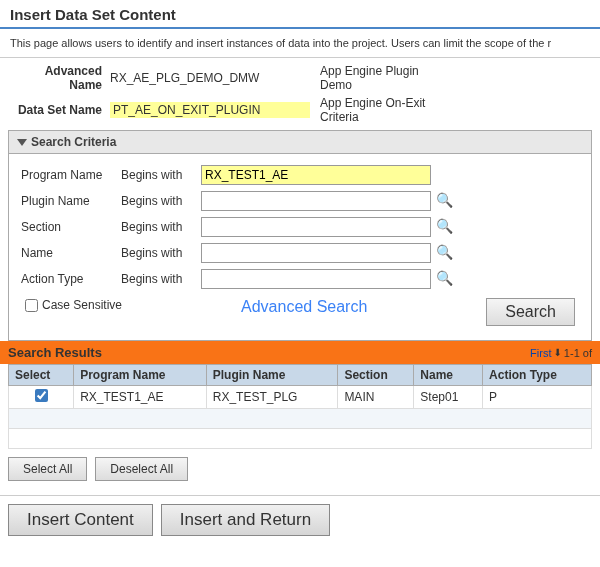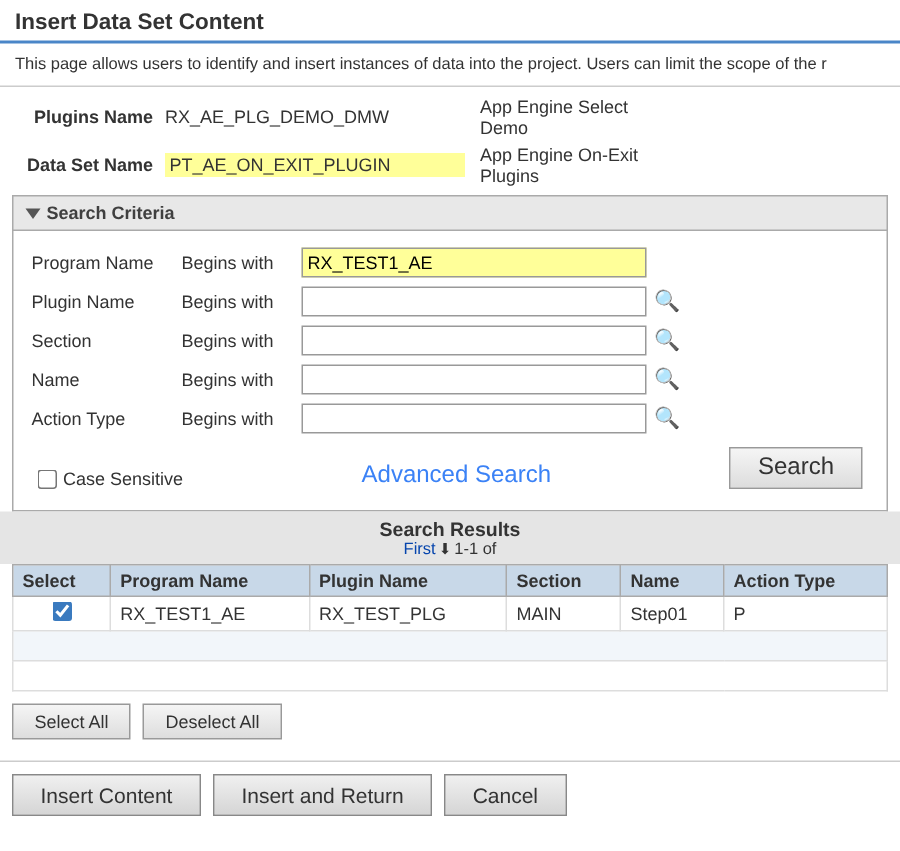--- a/index.html
+++ b/index.html
@@ -127,21 +127,21 @@
       background: none;
       border: none;
       cursor: pointer;
       padding: 0 2px;
       font-size: 14px;
       color: #555;
     }
 
     .bottom-bar {
       display: flex;
-      align-items: flex-end;
+      align-items: flex-start;
       padding: 6px 8px;
       justify-content: space-between;
     }
 
     .checkbox-label {
       display: flex;
       align-items: center;
       gap: 4px;
       font-size: 12px;
     }
@@ -160,22 +160,21 @@
       cursor: pointer;
       color: #333;
       font-weight: normal;
     }
 
     .search-results-header {
       display: flex;
       align-items: center;
       justify-content: space-between;
       padding: 4px 8px;
-      background: #e5e5e5;
-      flex-direction: column;
+      background: #f97316;
     }
 
     .search-results-title {
       font-weight: bold;
       font-size: 13px;
       color: #333;
     }
 
     .pagination-info {
       font-size: 11px;
@@ -240,43 +239,43 @@
       gap: 8px;
       padding: 8px;
       border-top: 1px solid #ccc;
       margin-top: 6px;
     }
 
     .bottom-btn {
       background: linear-gradient(to bottom, #f0f0f0, #d5d5d5);
       border: 1px solid #888;
       padding: 5px 18px;
-      font-size: 14px;
+      font-size: 17px;
       cursor: pointer;
       color: #333;
     }
   </style>
 </head>
 <body>
 
 <div class="page-header">
   <span class="page-title">Insert Data Set Content</span>
 </div>
 
 <div class="page-desc">This page allows users to identify and insert instances of data into the project. Users can limit the scope of the r</div>
 
 <div class="meta-section">
-  <span class="meta-label">Plugins Name</span>
+  <span class="meta-label">Advanced Name</span>
   <span class="meta-value">RX_AE_PLG_DEMO_DMW</span>
-  <span class="meta-value" style="color:#333; margin-left:10px;">App Engine Select Demo</span>
+  <span class="meta-value" style="color:#333; margin-left:10px;">App Engine Plugin Demo</span>
   <span></span>
 
   <span class="meta-label">Data Set Name</span>
   <span class="meta-value highlight">PT_AE_ON_EXIT_PLUGIN</span>
-  <span class="meta-value" style="color:#333; margin-left:10px;">App Engine On-Exit Plugins</span>
+  <span class="meta-value" style="color:#333; margin-left:10px;">App Engine On-Exit Criteria</span>
   <span></span>
 </div>
 
 <div class="section-header">
   <span class="triangle-down"></span>
   <span class="section-header-title">Search Criteria</span>
 </div>
 
 <div class="search-criteria-body">
   <table class="criteria-table">
@@ -379,14 +378,13 @@
 </table>
 
 <div class="action-buttons-row">
   <button class="action-btn">Select All</button>
   <button class="action-btn">Deselect All</button>
 </div>
 
 <div class="bottom-actions">
   <button class="bottom-btn">Insert Content</button>
   <button class="bottom-btn">Insert and Return</button>
-  <button class="bottom-btn">Cancel</button>
 </div>
 
 </body></html>

